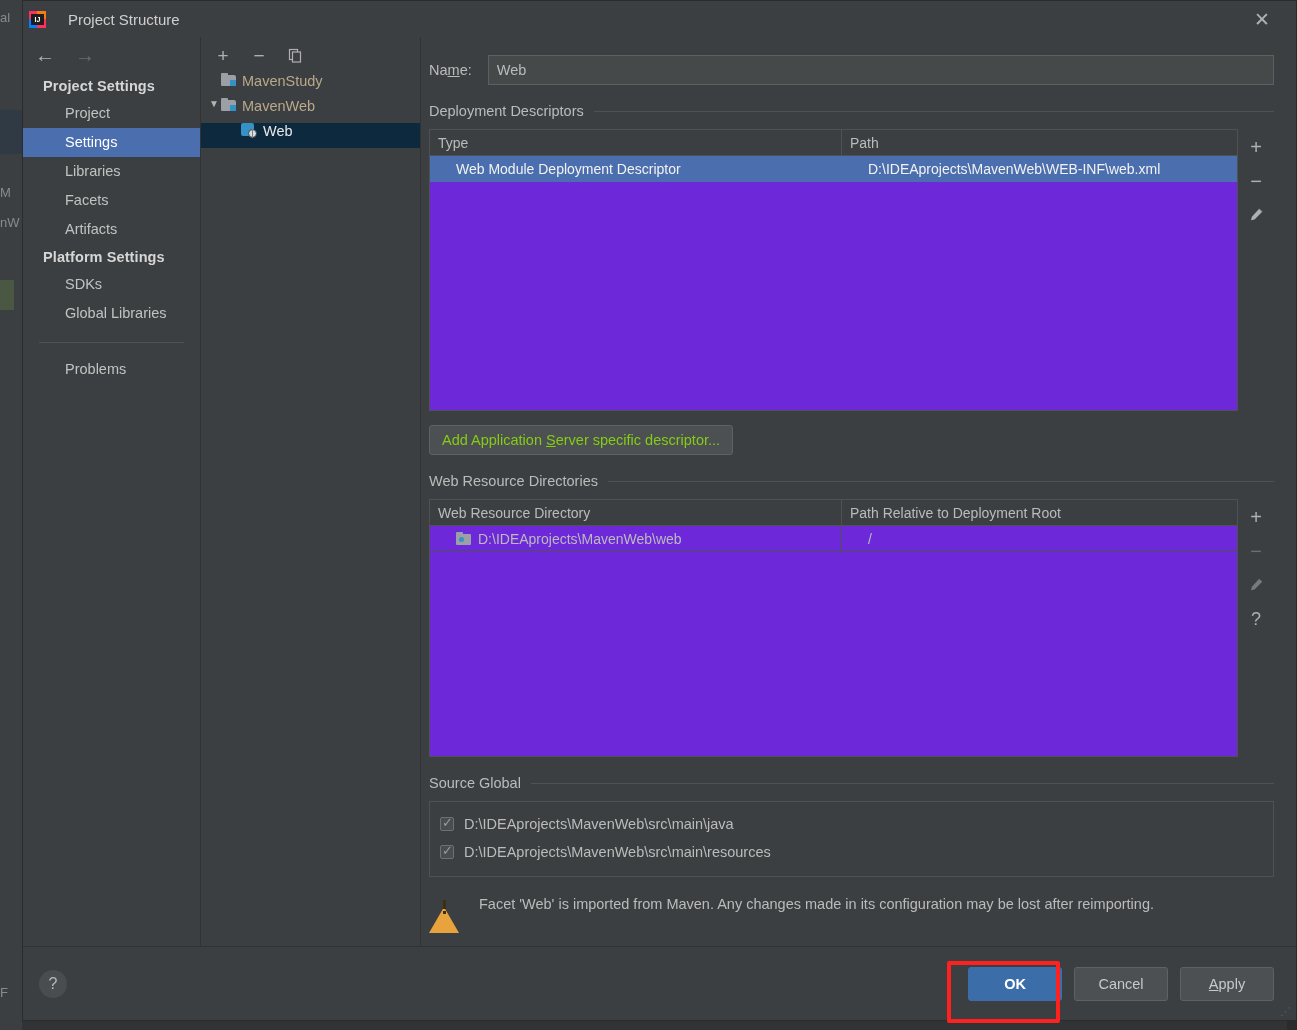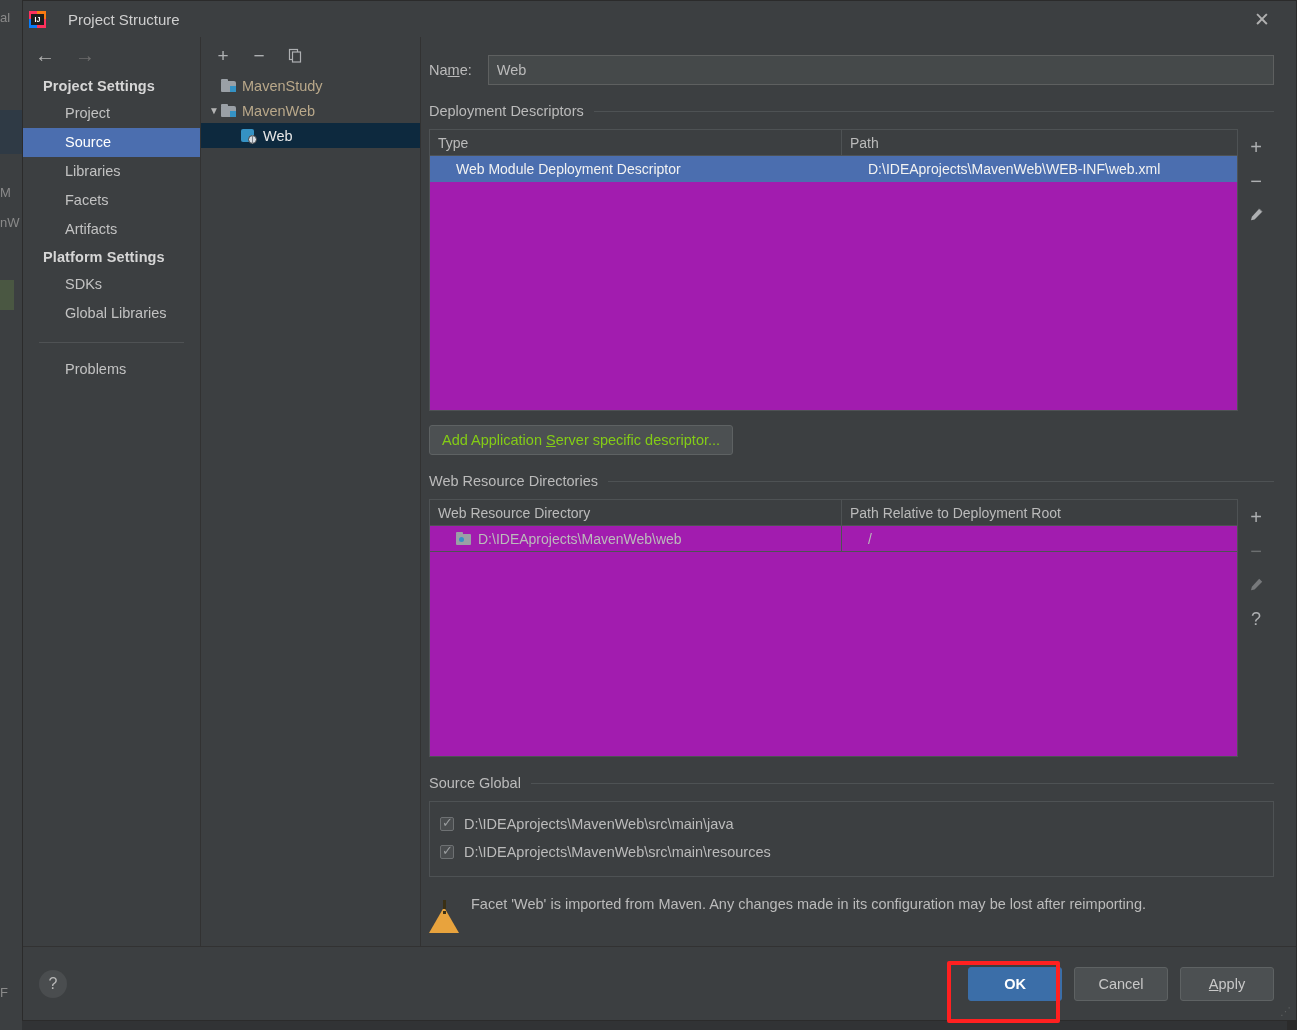--- a/index.html
+++ b/index.html
@@ -81,21 +81,21 @@
 
   
   #tree-col {
     width: 220px; flex: 0 0 220px; background: #3c3f41;
     border-right: 1px solid #323232;
   }
   #tree-toolbar { height: 36px; display:flex; align-items:center; gap: 16px; padding-left: 12px; }
   .tb-icon { width: 20px; height: 20px; display:flex; align-items:center; justify-content:center;
              color:#aeb0b2; font-size: 19px; line-height:1; }
   .tb-icon.copy { font-size: 15px; }
-  .tree-row { display:flex; align-items:center; height: 25px; padding-left: 6px; font-size: 14.5px; color:#b9a88a; }
+  .tree-row { display:flex; align-items:flex-start; height: 25px; padding-left: 6px; font-size: 14.5px; color:#b9a88a; }
   .tree-row .twisty { width: 14px; text-align:center; color:#b4b4b4; font-size:10px; flex:0 0 14px; }
   .tree-row.selected { background: #0d293e; }
   .tree-row .label { margin-left: 6px; }
   .mod-icon { position:relative; width:15px; height:13px; flex:0 0 15px; }
   .mod-icon .folder { position:absolute; left:0; top:2px; width:15px; height:11px; background:#9aa0a6;
                       border-radius: 1px 2px 1px 1px; }
   .mod-icon .tab { position:absolute; left:0; top:0; width:7px; height:3px; background:#9aa0a6; border-radius:1px; }
   .mod-icon .sq { position:absolute; right:0px; bottom:0px; width:6px; height:6px; background:#3592c4; }
   .facet-icon { position:relative; width:16px; height:14px; flex:0 0 16px; }
   .facet-icon .sq { position:absolute; left:0; top:0; width:13px; height:13px; background:#3592c4; border-radius:2px; }
@@ -120,21 +120,21 @@
     outline: none;
   }
 
   .section { margin-top: 18px; }
   .section-title-row { display:flex; align-items:center; gap: 10px; }
   .section-title { font-size: 14.5px; color:#bbbbbb; white-space:nowrap; }
   .section-rule { flex:1 1 auto; height:1px; background:#4e5254; }
 
   .table-wrap { display:flex; margin-top: 10px; }
   .table {
-    flex: 1 1 auto; border: 1px solid #4e5254; background:#a21caf; min-width:0;
+    flex: 1 1 auto; border: 1px solid #4e5254; background:#6d28d9; min-width:0;
     display:flex; flex-direction:column;
   }
   .thead { display:flex; height: 26px; border-bottom: 1px solid #4e5254; background:#3c3f41; }
   .th { font-size: 14px; color:#bbbbbb; display:flex; align-items:center; padding-left: 8px; }
   .th.c1 { flex: 0 0 412px; border-right:1px solid #4e5254; }
   .th.c2 { flex: 1 1 auto; }
   .tbody { flex: 1 1 auto; }
   .tr { display:flex; height: 26px; }
   .tr.selected { background:#4b6eaf; }
   .tr.selected .td { color:#f2f2f2; }
@@ -166,21 +166,21 @@
   .src-row { display:flex; align-items:center; height: 28px; }
   .cb {
     width:14px; height:14px; border:1px solid #6e7173; background:#4a4d4f; border-radius:2px;
     margin-right: 10px; position:relative; flex:0 0 14px;
   }
   .cb:after {
     content:"✓"; position:absolute; left:1px; top:-3px; font-size:13px; color:#9a9d9f; line-height:16px;
   }
   .src-label { font-size:14.5px; color:#bbbbbb; }
 
-  .warn-row { display:flex; align-items:center; margin-top: 14px; gap: 12px; }
+  .warn-row { display:flex; align-items:center; margin-top: 14px; gap: 20px; }
   .warn-icon { width: 30px; height: 26px; position:relative; flex:0 0 30px; }
   .warn-icon .tri {
     width:0; height:0; border-left:15px solid transparent; border-right:15px solid transparent;
     border-bottom:26px solid #e8a33d;
   }
   .warn-icon .bang {
     position:absolute; left:13.5px; top:9px; width:3px; height:9px; background:#3a3015;
   }
   .warn-icon .dot {
     position:absolute; left:13.5px; top:20px; width:3px; height:3px; background:#3a3015;
@@ -244,21 +244,21 @@
   <div id="dialog-body">
 
     <div id="nav">
       <div id="nav-arrows">
         <div class="nav-arrow">←</div>
         <div class="nav-arrow disabled">→</div>
       </div>
 
       <div class="nav-group-header">Project Settings</div>
       <div class="nav-item">Project</div>
-      <div class="nav-item selected">Source</div>
+      <div class="nav-item selected">Settings</div>
       <div class="nav-item">Libraries</div>
       <div class="nav-item">Facets</div>
       <div class="nav-item">Artifacts</div>
 
       <div class="nav-group-header">Platform Settings</div>
       <div class="nav-item">SDKs</div>
       <div class="nav-item">Global Libraries</div>
 
       <div class="nav-sep"></div>
       <div class="nav-item">Problems</div>

